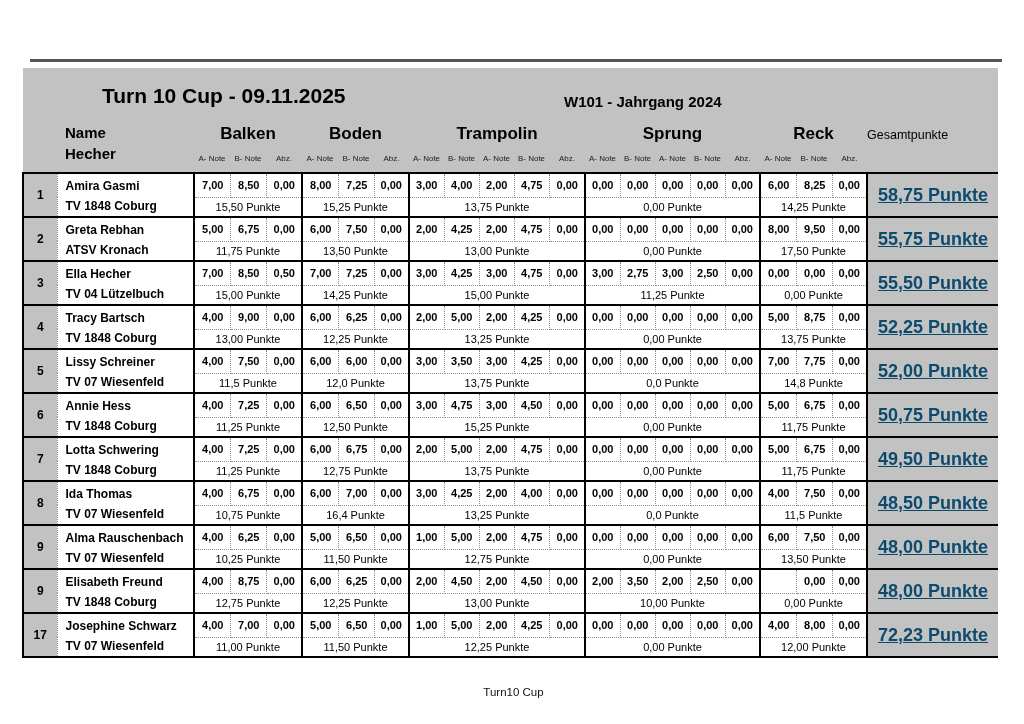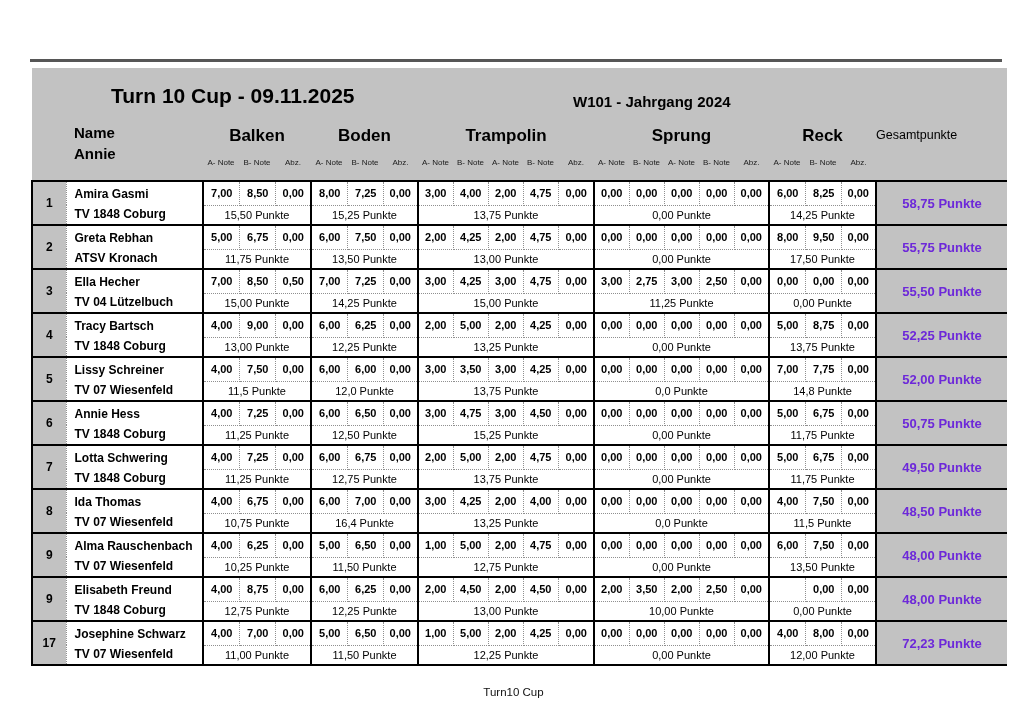--- a/index.html
+++ b/index.html
@@ -10,37 +10,37 @@
     font-family: "Liberation Sans", sans-serif;
     position: relative;
     overflow: hidden;
     color: #000;
   }
   .top-smudge {
     position: absolute; left: 30px; top: 59px;
     width: 972px; height: 3px; background: #565656;
   }
   table.results {
-    position: absolute; left: 31px; top: 68px;
+    position: absolute; left: 22px; top: 68px;
     width: 975px;
     table-layout: fixed;
     border-collapse: collapse;
   }
   thead td { background: #c2c2c2; border: none; padding: 0; }
   .title-cell { position: relative; height: 50px; }
   .title {
     position: absolute; left: 79px; top: 16px;
     font-size: 21px; font-weight: bold; white-space: nowrap;
   }
   .subtitle {
     position: absolute; left: 541px; top: 25px;
     font-size: 15px; font-weight: bold; white-space: nowrap;
   }
   .name-head {
-    vertical-align: top; padding: 4px 0 16px 42px;
+    vertical-align: top; padding: 4px 0 8px 42px;
     font-size: 15px; font-weight: bold; line-height: 21px;
   }
   .app {
     text-align: center; vertical-align: middle;
     font-size: 17px; font-weight: bold; height: 26px;
   }
   .total-head {
     text-align: left; vertical-align: top; padding-top: 10px;
     font-size: 12.5px; font-weight: normal;
   }
@@ -71,25 +71,25 @@
     border-left: 1px dotted #8f8f8f; border-right: 1px dotted #8f8f8f;
   }
   td.score.gs { border-left: 2px solid #000; }
   td.sum {
     height: 18px; text-align: center; vertical-align: middle;
     font-size: 11px; font-weight: normal;
     border-top: 1px dotted #8f8f8f; border-bottom: 2px solid #000;
     border-left: 2px solid #000; border-right: 2px solid #000;
   }
   td.total {
-    background: #c2c2c2; color: #6d28d9;
+    background: #c2c2c2; color: #0c4a6e;
     text-align: center; vertical-align: middle;
-    font-weight: bold; font-size: 13px;
+    font-weight: bold; font-size: 18px;
     border-top: 2px solid #000; border-bottom: 2px solid #000;
-    border-left: 2px solid #000; border-right: none;
+    border-left: 2px solid #000; border-right: none; text-decoration: underline;
   }
   .footer {
     position: absolute; left: 26px; top: 686px; width: 975px;
     text-align: center; font-size: 11.5px; color: #111;
   }
 </style>
 </head>
 <body>
 
 <div class="top-smudge"></div>
@@ -122,21 +122,21 @@
   <thead>
     <tr>
       <td class="title-cell" colspan="22">
         <span class="title">Turn 10 Cup - 09.11.2025</span>
         <span class="subtitle">W101 - Jahrgang 2024</span>
       </td>
     </tr>
     <tr>
       <td class="name-head" colspan="2" rowspan="2">
         <div>Name</div>
-        <div>Annie</div>
+        <div>Hecher</div>
       </td>
       <td class="app" colspan="3">Balken</td>
       <td class="app" colspan="3">Boden</td>
       <td class="app" colspan="5">Trampolin</td>
       <td class="app" colspan="5">Sprung</td>
       <td class="app" colspan="3">Reck</td>
       <td class="total-head" rowspan="2">Gesamtpunkte</td>
     </tr>
     <tr id="subnote-row">
         <td class="subnote">A- Note</td>

